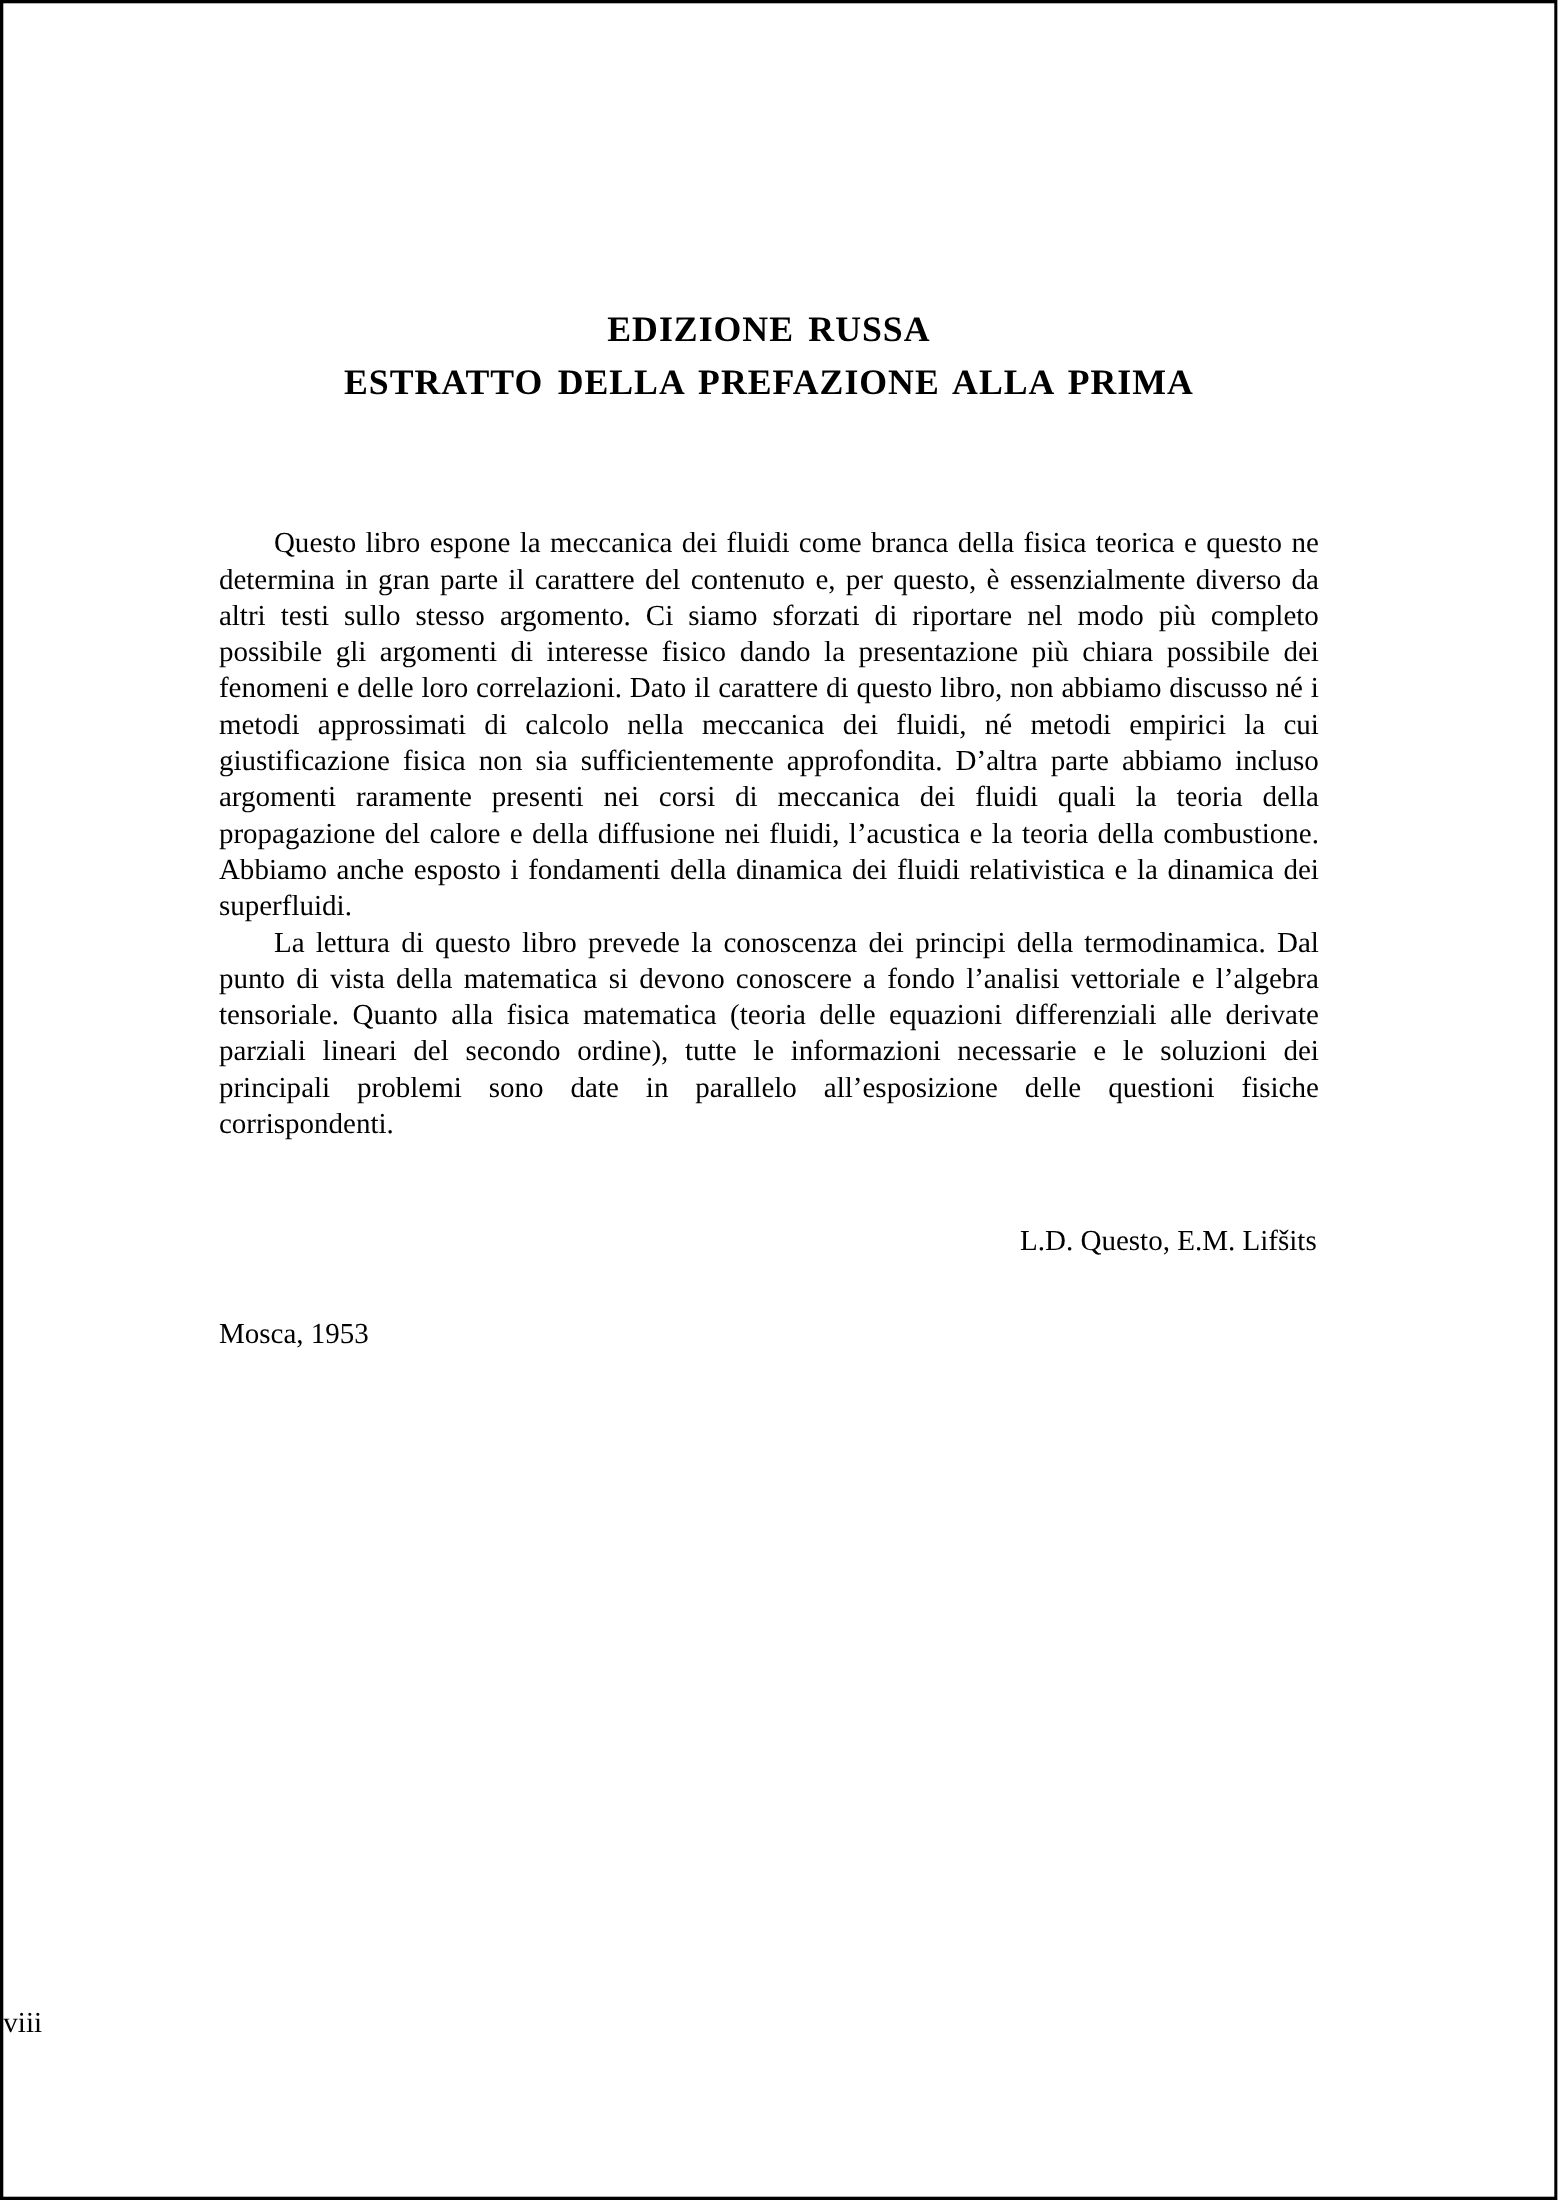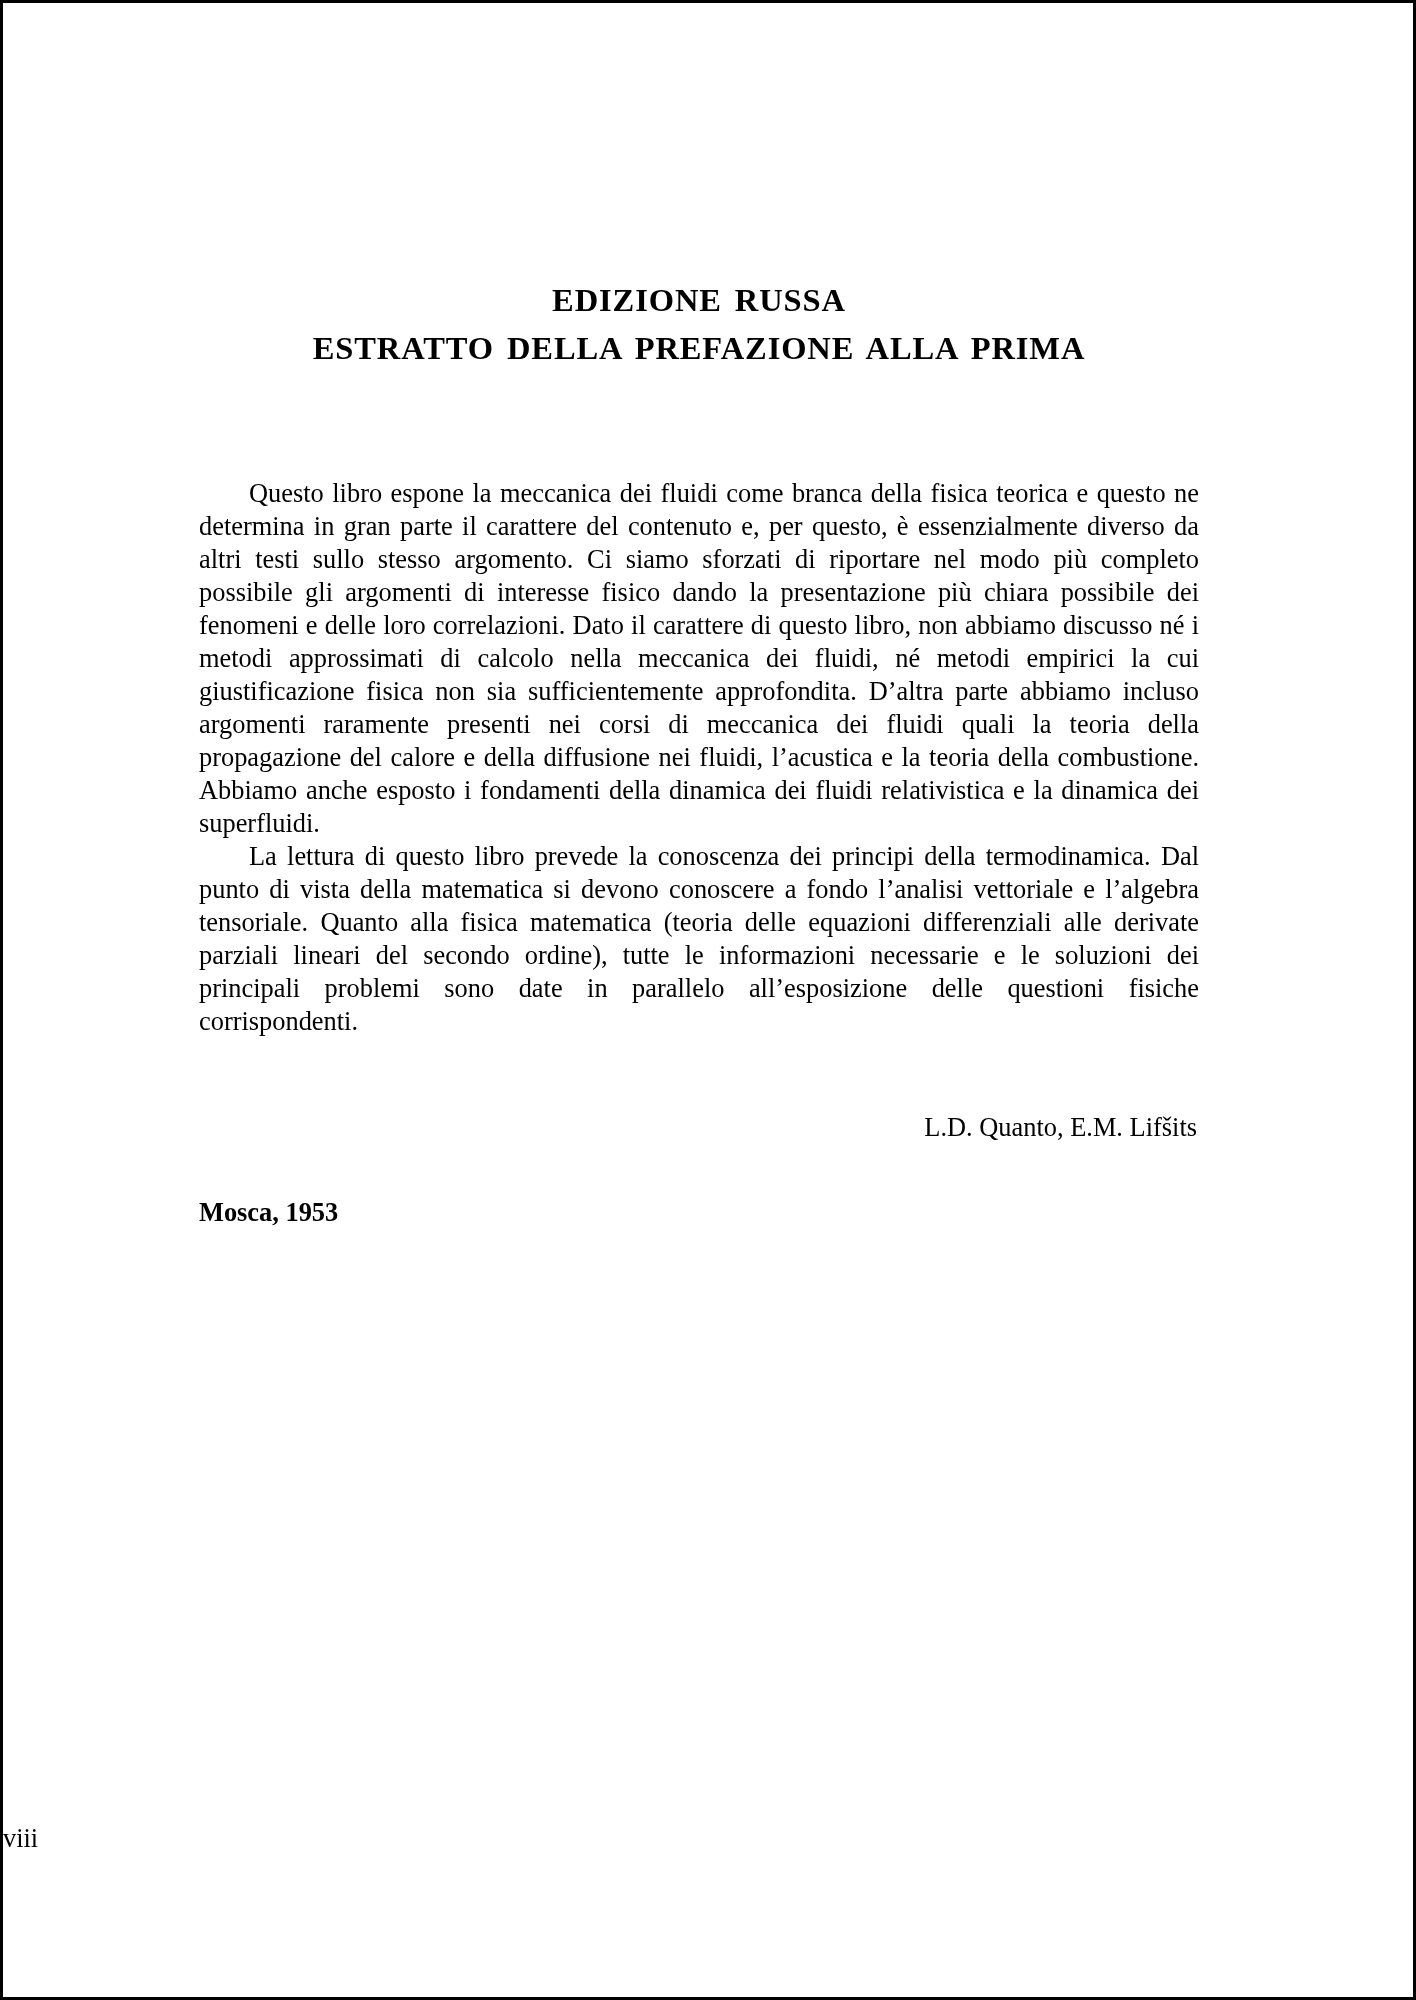--- a/index.html
+++ b/index.html
@@ -55,21 +55,20 @@
     text-align: right;
     font-size: 26.4px;
     line-height: 39.6px;
     padding-right: 2px;
   }
   .place-date {
     margin-top: 46px;
     text-align: left;
     font-size: 26.4px;
     line-height: 39.6px;
-    font-weight: bold;
   }
   .folio {
     position: absolute;
     left: 0;
     right: 0;
     top: 1820px;
     font-size: 26.4px;
   }
 </style>
 </head>
@@ -81,20 +80,20 @@
     <h1 class="doc-title">
       <span class="title-line">EDIZIONE RUSSA</span>
       <span class="title-line">ESTRATTO DELLA PREFAZIONE ALLA PRIMA</span>
     </h1>
 
     <div class="body-block">
       <p class="para">Questo libro espone la meccanica dei fluidi come branca della fisica teorica e questo ne determina in gran parte il carattere del contenuto e, per questo, è essenzialmente diverso da altri testi sullo stesso argomento. Ci siamo sforzati di riportare nel modo più completo possibile gli argomenti di interesse fisico dando la presentazione più chiara possibile dei fenomeni e delle loro correlazioni. Dato il carattere di questo libro, non abbiamo discusso né i metodi approssimati di calcolo nella meccanica dei fluidi, né metodi empirici la cui giustificazione fisica non sia sufficientemente approfondita. D’altra parte abbiamo incluso argomenti raramente presenti nei corsi di meccanica dei fluidi quali la teoria della propagazione del calore e della diffusione nei fluidi, l’acustica e la teoria della combustione. Abbiamo anche esposto i fondamenti della dinamica dei fluidi relativistica e la dinamica dei superfluidi.</p>
       <p class="para">La lettura di questo libro prevede la conoscenza dei principi della termodinamica. Dal punto di vista della matematica si devono conoscere a fondo l’analisi vettoriale e l’algebra tensoriale. Quanto alla fisica matematica (teoria delle equazioni differenziali alle derivate parziali lineari del secondo ordine), tutte le informazioni necessarie e le soluzioni dei principali problemi sono date in parallelo all’esposizione delle questioni fisiche corrispondenti.</p>
     </div>
 
-    <div class="signature">L.D. Quanto, E.M. Lifšits</div>
+    <div class="signature">L.D. Questo, E.M. Lifšits</div>
 
     <div class="place-date">Mosca, 1953</div>
 
   </div>
 
   <div class="folio">viii</div>
 </div>
 
 </body></html>

